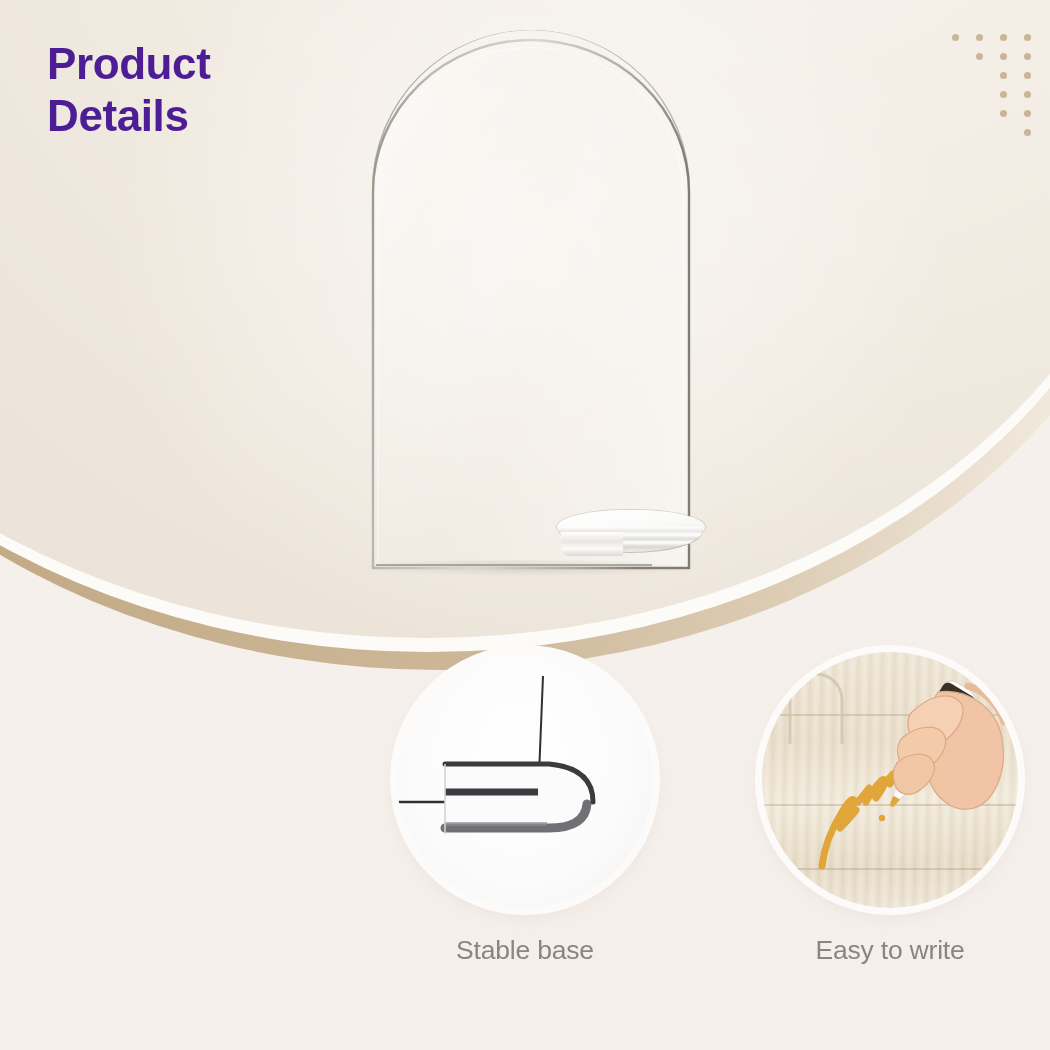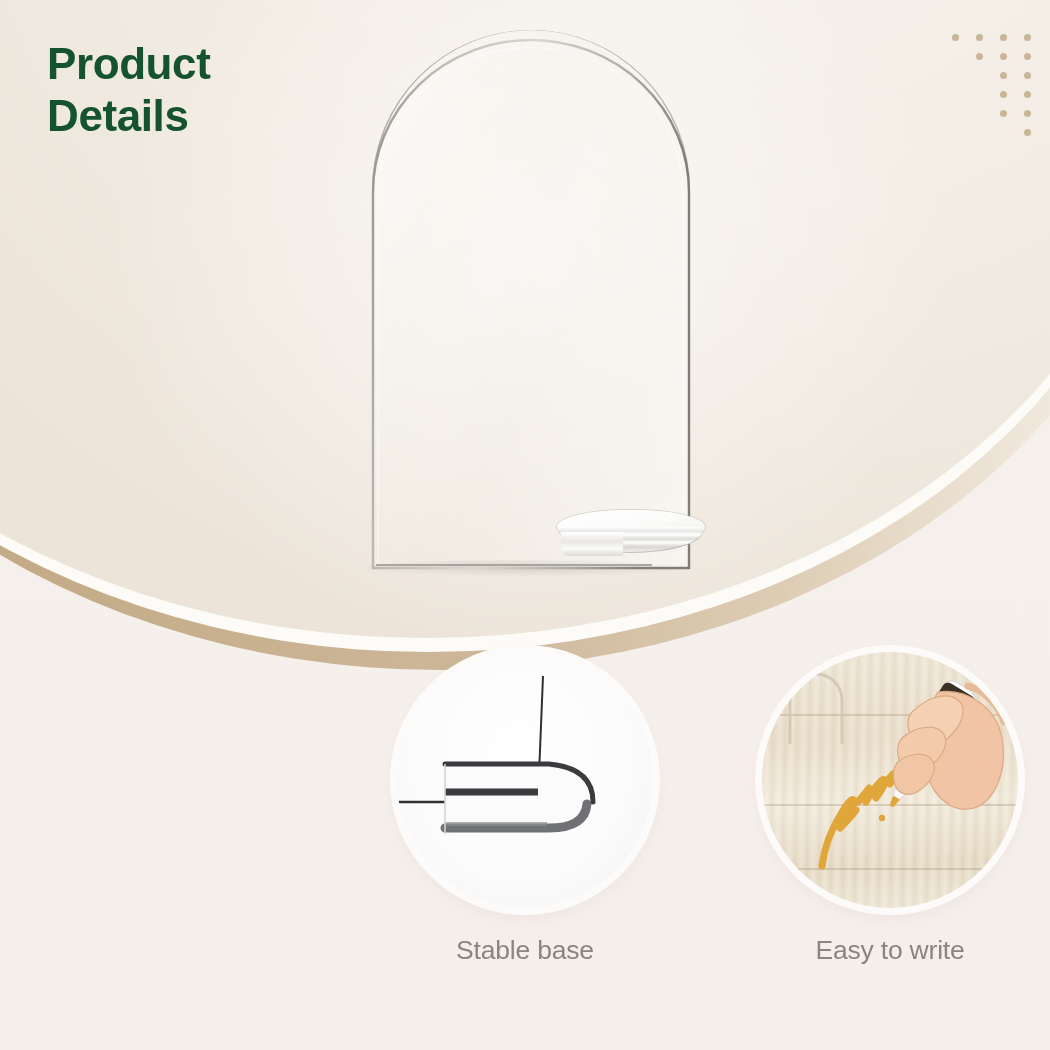--- a/index.html
+++ b/index.html
@@ -68,21 +68,21 @@
     background: radial-gradient(ellipse at 50% 50%, rgba(255,255,255,0.55) 0%, rgba(255,255,255,0.18) 52%, rgba(255,255,255,0) 74%);
     pointer-events: none;
   }
 
   
   .title {
     position: absolute;
     left: 47px;
     top: 38px;
     width: 330px;
-    color: #14532d;
+    color: #4c1d95;
     font-size: 44px;
     line-height: 1.19;
     font-weight: bold;
     letter-spacing: -0.4px;
     white-space: pre-line;
   }
 
   
   .dot-grid {
     position: absolute;

